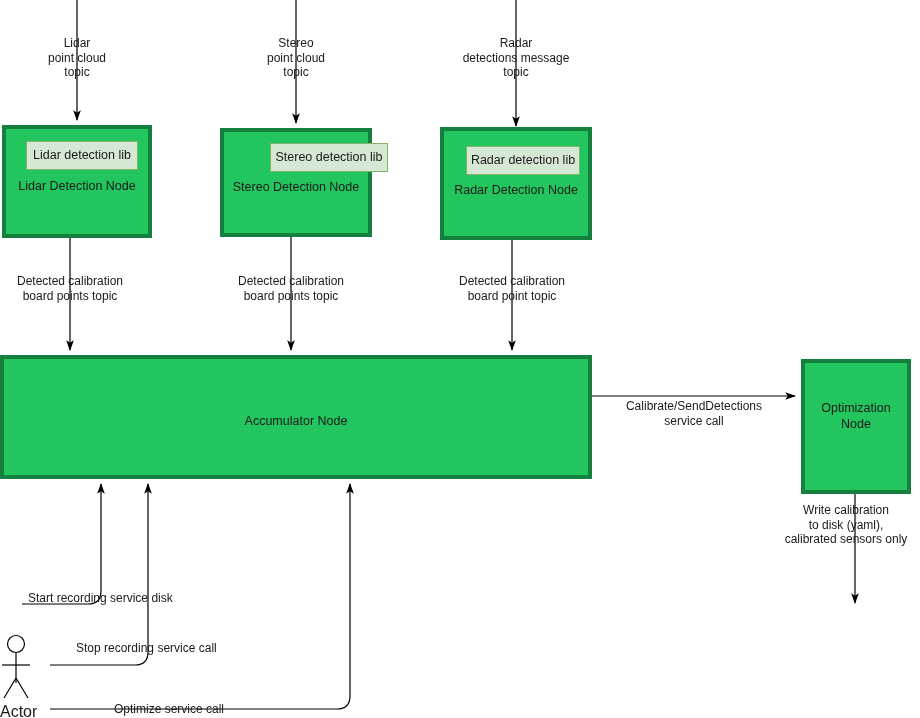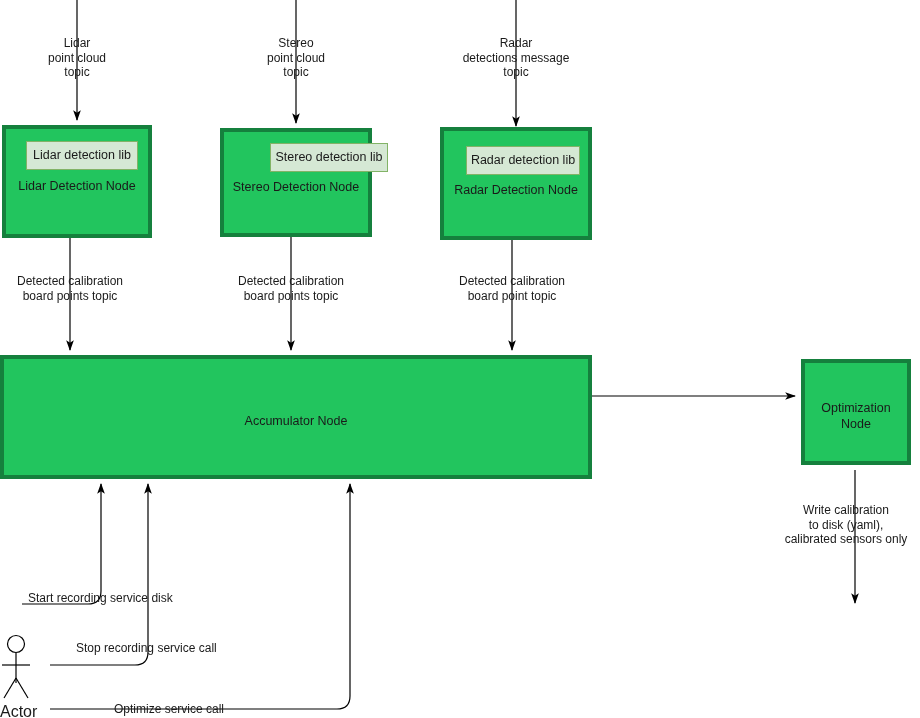--- a/index.html
+++ b/index.html
@@ -159,22 +159,24 @@
 board points topic</div>
   <div class="edge-label" style="left:221px; top:274px; width:140px;">Detected calibration
 board points topic</div>
   <div class="edge-label" style="left:442px; top:274px; width:140px;">Detected calibration
 board point topic</div>
 
   <div class="node-box" style="left:0px; top:355px; width:592px; height:124px;">
     <div class="node-label" style="top:55px;">Accumulator Node</div>
   </div>
 
+  <div class="edge-label" style="left:603px; top:399px; width:182px;">Calibrate/SendDetections
+service call</div>
 
-  <div class="node-box" style="left:801px; top:359px; width:110px; height:106px;">
+  <div class="node-box" style="left:801px; top:359px; width:110px; height:135px;">
     <div class="node-label" style="top:38px;">Optimization
 Node</div>
   </div>
 
   <div class="edge-label" style="left:772px; top:495px; width:148px;margin-top:8px;">Write calibration
 to disk (yaml),
 calibrated sensors only</div>
 
   <div class="edge-label" style="left:28px; top:591px; width:148px; text-align:left;">Start recording service disk</div>
   <div class="edge-label" style="left:76px; top:641px; width:152px; text-align:left;">Stop recording service call</div>

